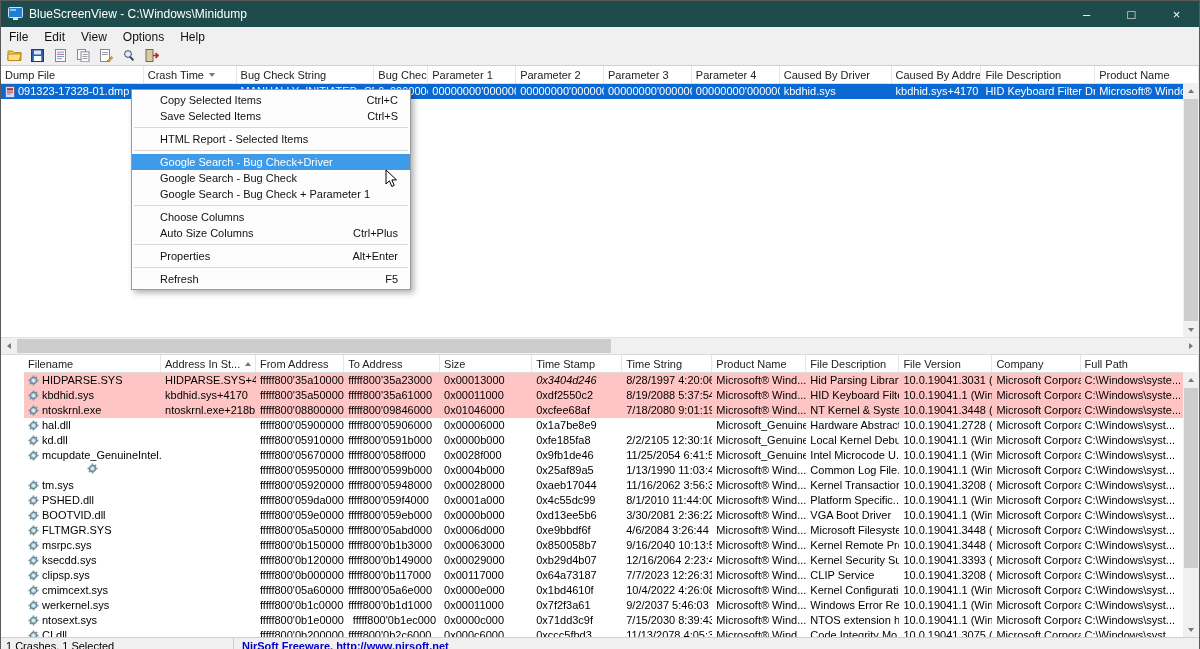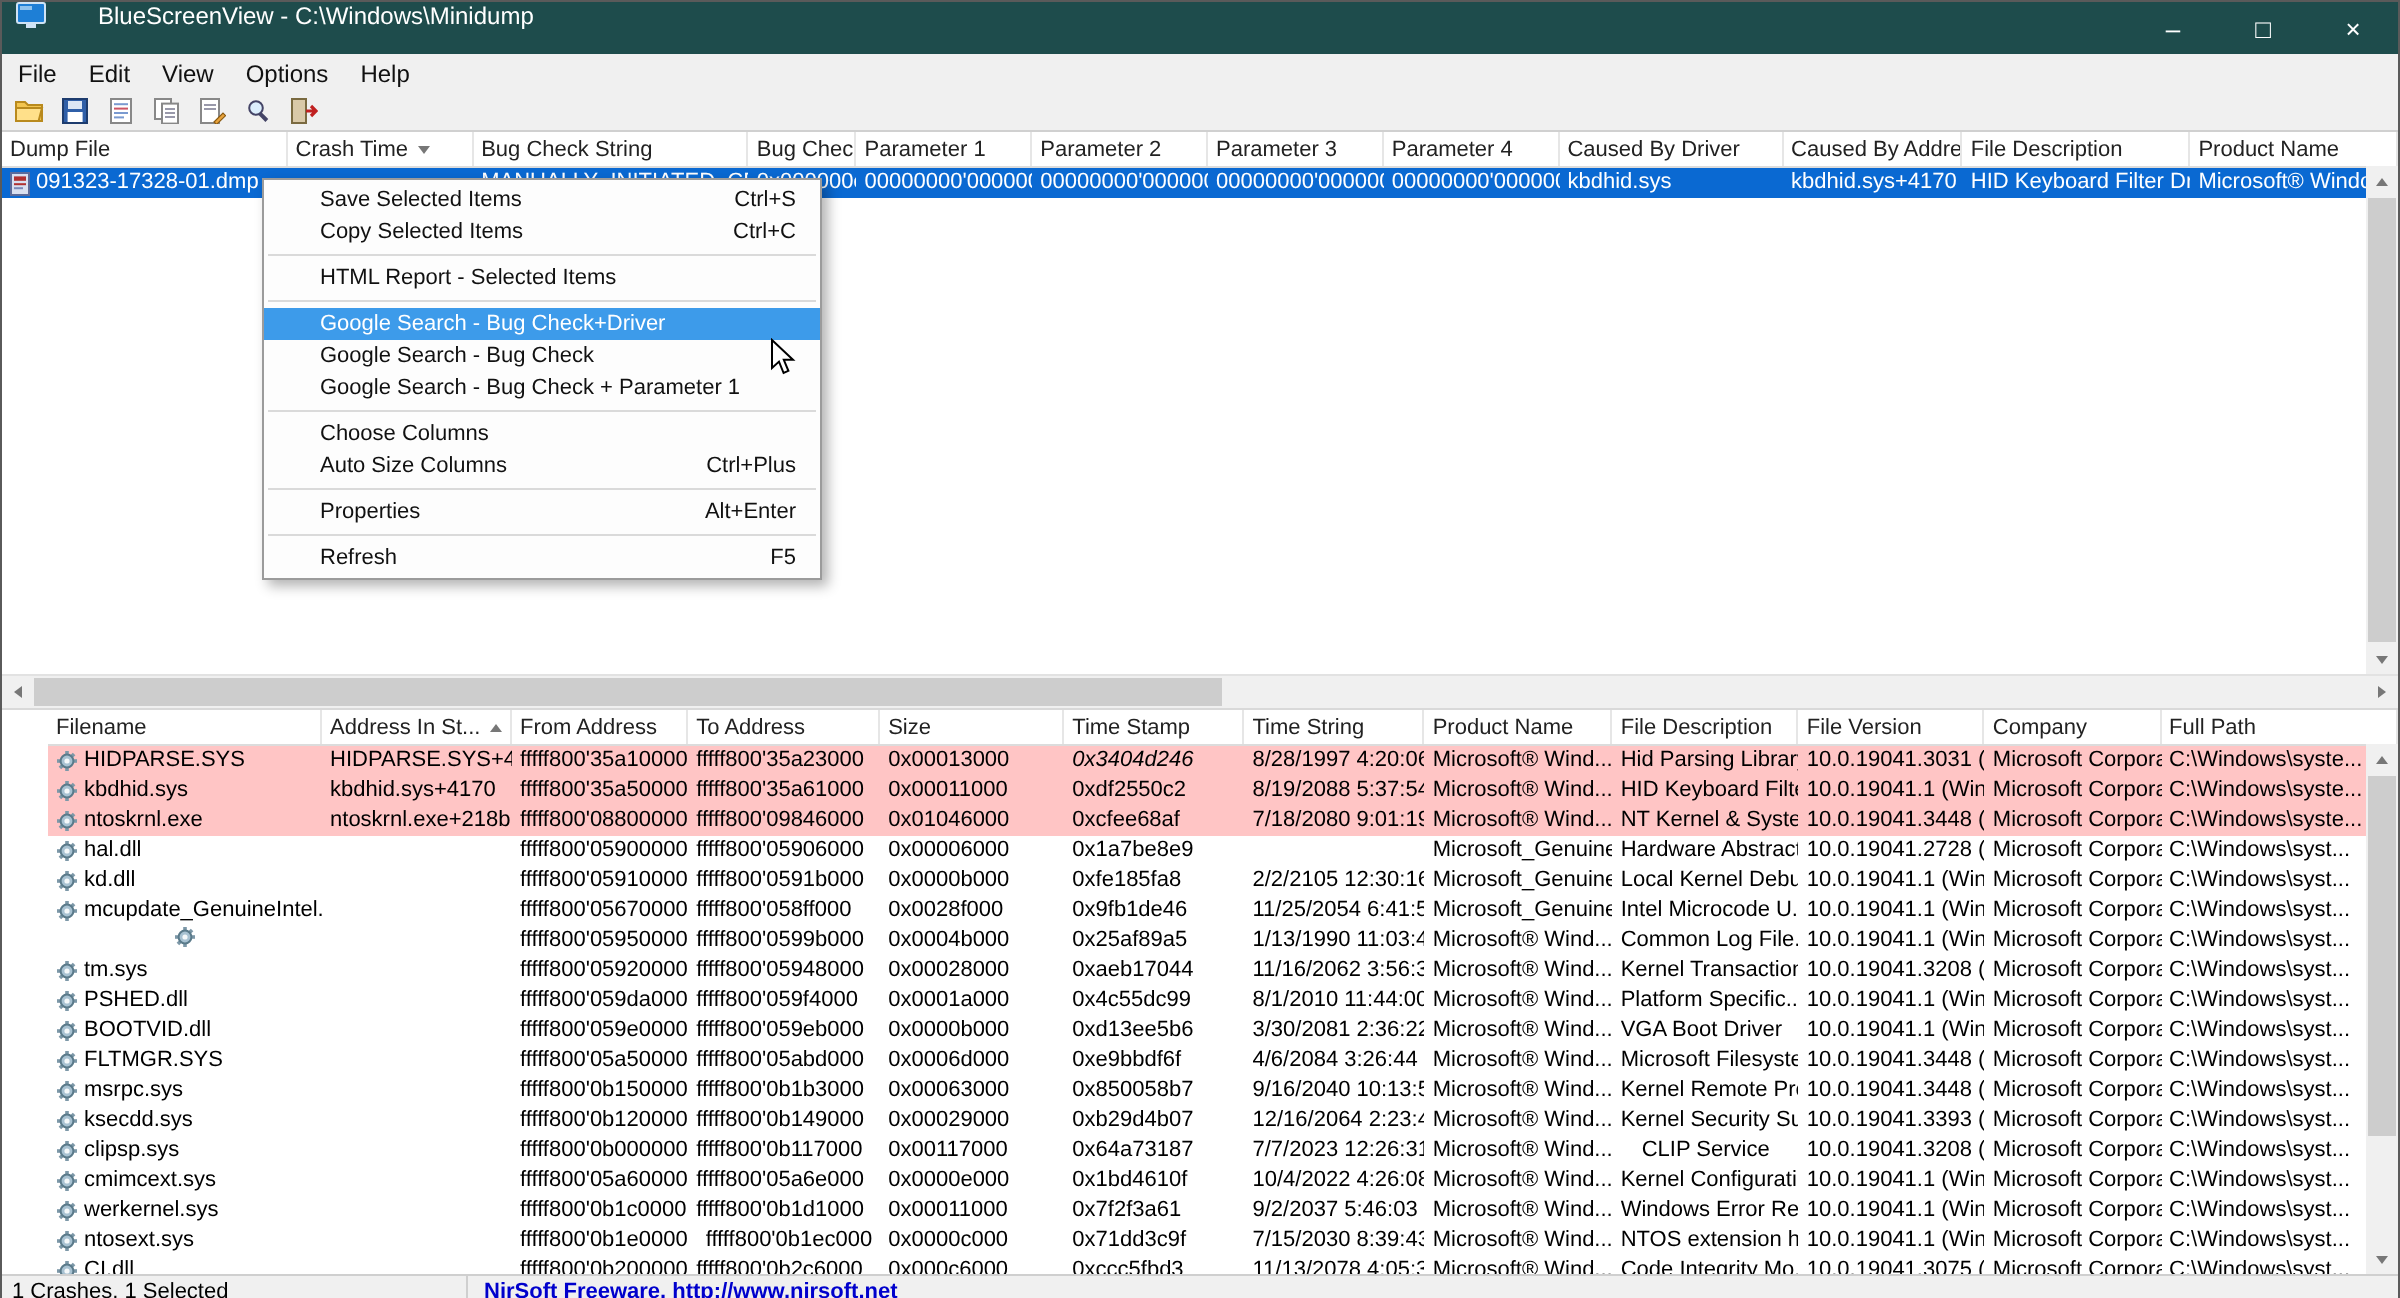--- a/index.html
+++ b/index.html
@@ -1,22 +1,22 @@
 <!DOCTYPE html>
 <html style="--c-titlebar: #1e4c4c; --c-selection: #0a69d2; --c-menuhl: #3d9bea; --c-crashrow: #ffc5c5;"><head>
 <meta charset="utf-8">
 <style>
   html,body{margin:0;padding:0;}
   body{width:1200px;height:649px;overflow:hidden;background:#fff;
        font-family:"Liberation Sans","DejaVu Sans",sans-serif;-webkit-font-smoothing:antialiased;}
   .window{position:relative;width:1200px;height:649px;box-sizing:border-box;border:1px solid #5a5a5a;
           display:flex;flex-direction:column;background:#fff;}
   
-  .titlebar{height:26px;background:var(--c-titlebar,#1e4c4c);color:#fff;display:flex;
-            font-size:12px;flex:0 0 auto;gap:20px;}
+  .titlebar{height:26px;background:var(--c-titlebar,#1e4c4c);color:#fff;display:flex;align-items:center;
+            font-size:12px;flex:0 0 auto;}
   .titlebar-icon{margin:0 6px 0 7px;display:flex;}
   .title-text{white-space:nowrap;}
   .win-controls{margin-left:auto;display:flex;height:100%;}
   .win-btn{width:45px;height:100%;display:flex;align-items:center;justify-content:center;font-size:13px;color:#fff;}
   
   .menubar{height:19px;background:#f0f0f0;display:flex;align-items:center;font-size:12px;color:#111;flex:0 0 auto;}
   .menu-item{padding:0 8px;height:100%;display:flex;align-items:center;}
   
   .toolbar{height:19px;background:#f0f0f0;border-bottom:1px solid #d0d0d0;display:flex;align-items:center;
            padding:0 3px;gap:3px;flex:0 0 auto;}
@@ -951,21 +951,21 @@
           </div>
           <div class="cell" style="width: 92px;">
             <span>0x64a73187</span>
           </div>
           <div class="cell" style="width: 92px;">
             <span>7/7/2023 12:26:31 ...</span>
           </div>
           <div class="cell" style="width: 96px;">
             <span>Microsoft® Wind...</span>
           </div>
-          <div class="cell" style="width: 95px; justify-content: center;">
+          <div class="cell" style="width: 95px;">
             <span>CLIP Service</span>
           </div>
           <div class="cell" style="width: 95px;">
             <span>10.0.19041.3208 (W...</span>
           </div>
           <div class="cell" style="width: 90px;">
             <span>Microsoft Corpora...</span>
           </div>
           <div class="cell" style="width: 121px;">
             <span>C:\Windows\syst...</span>
@@ -1171,26 +1171,26 @@
     </div>
   </div>
 
   <div class="statusbar">
     <div class="status-left">1 Crashes, 1 Selected</div>
     <div class="status-link">NirSoft Freeware.  http://www.nirsoft.net</div>
   </div>
 
   <div class="context-menu" id="context-menu">
       <div class="menu-row">
+        <span>Copy Selected Items</span>
+        <span class="menu-shortcut">Ctrl+C</span>
+      </div>
+      <div class="menu-row">
         <span>Save Selected Items</span>
         <span class="menu-shortcut">Ctrl+S</span>
-      </div>
-      <div class="menu-row">
-        <span>Copy Selected Items</span>
-        <span class="menu-shortcut">Ctrl+C</span>
       </div>
       <div class="menu-sep"></div>
       <div class="menu-row">
         <span>HTML Report - Selected Items</span>
       </div>
       <div class="menu-sep"></div>
       <div class="menu-row hl">
         <span>Google Search - Bug Check+Driver</span>
       </div>
       <div class="menu-row">

